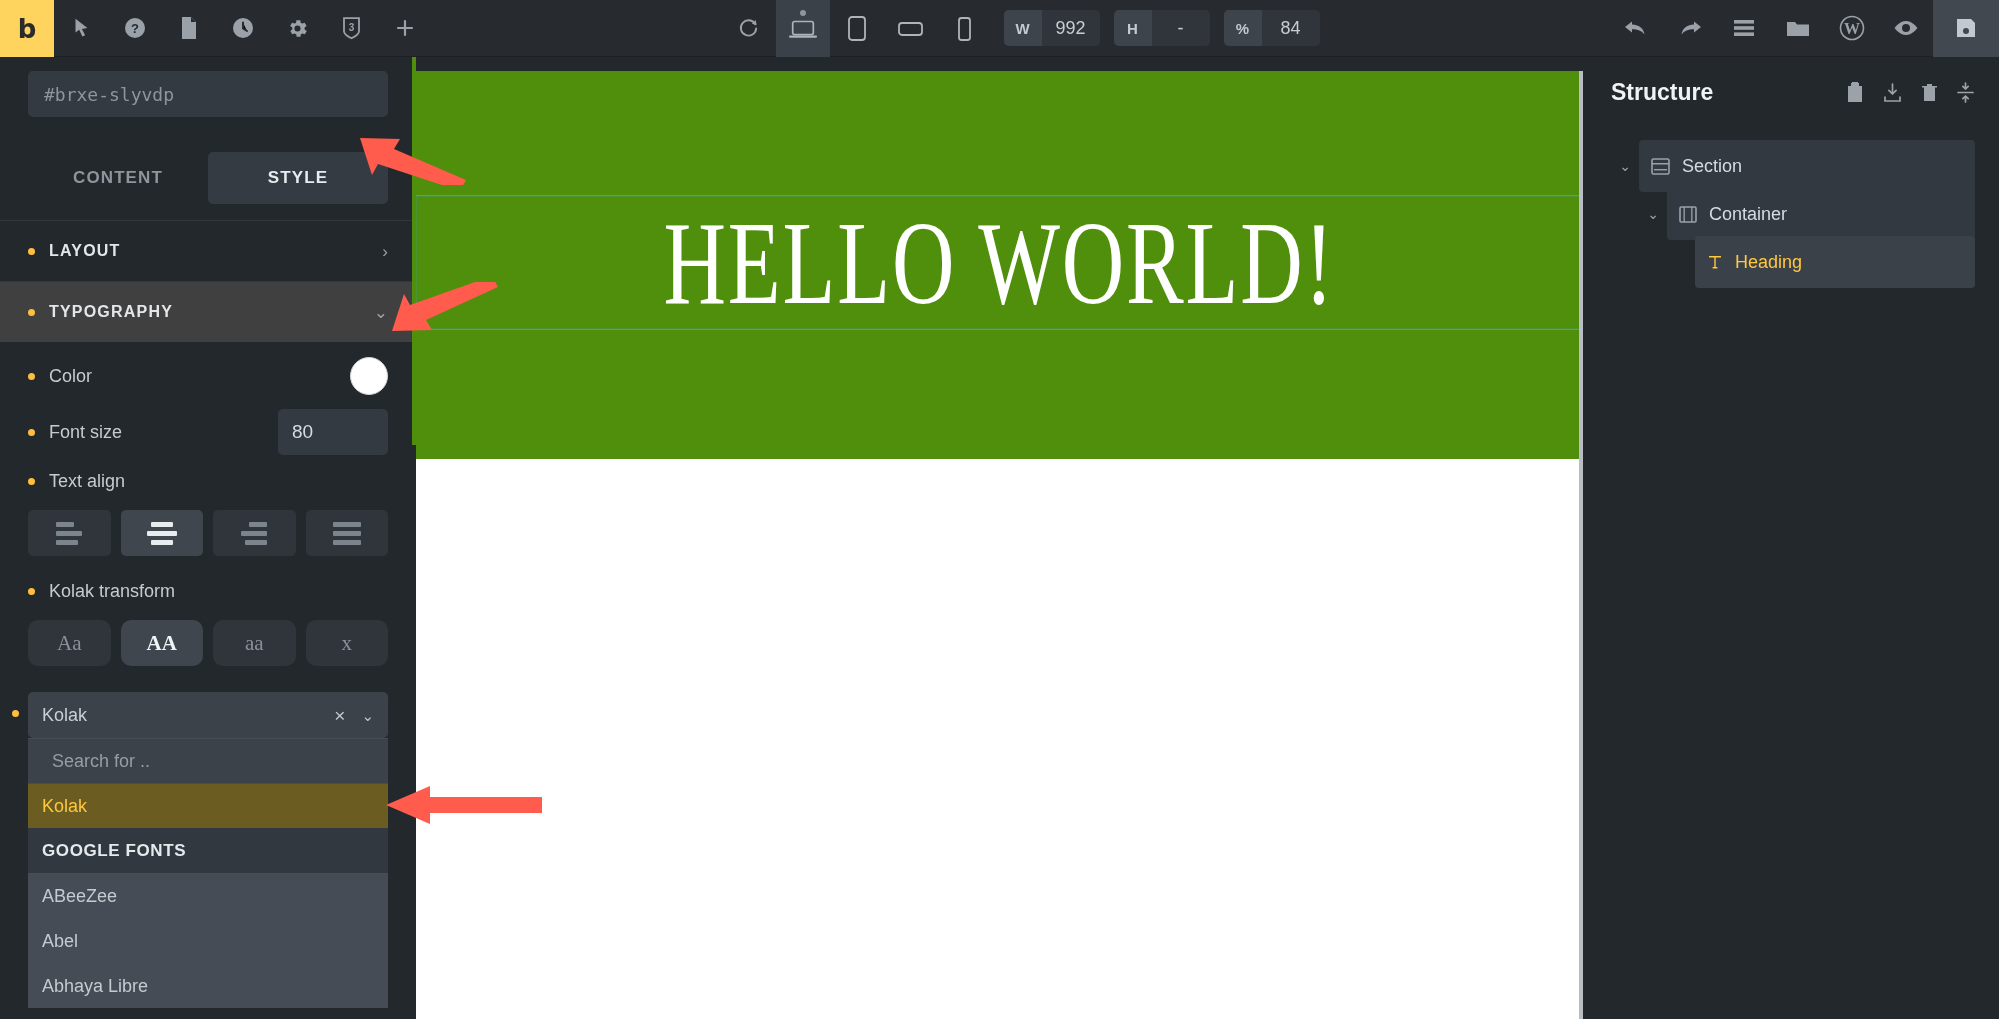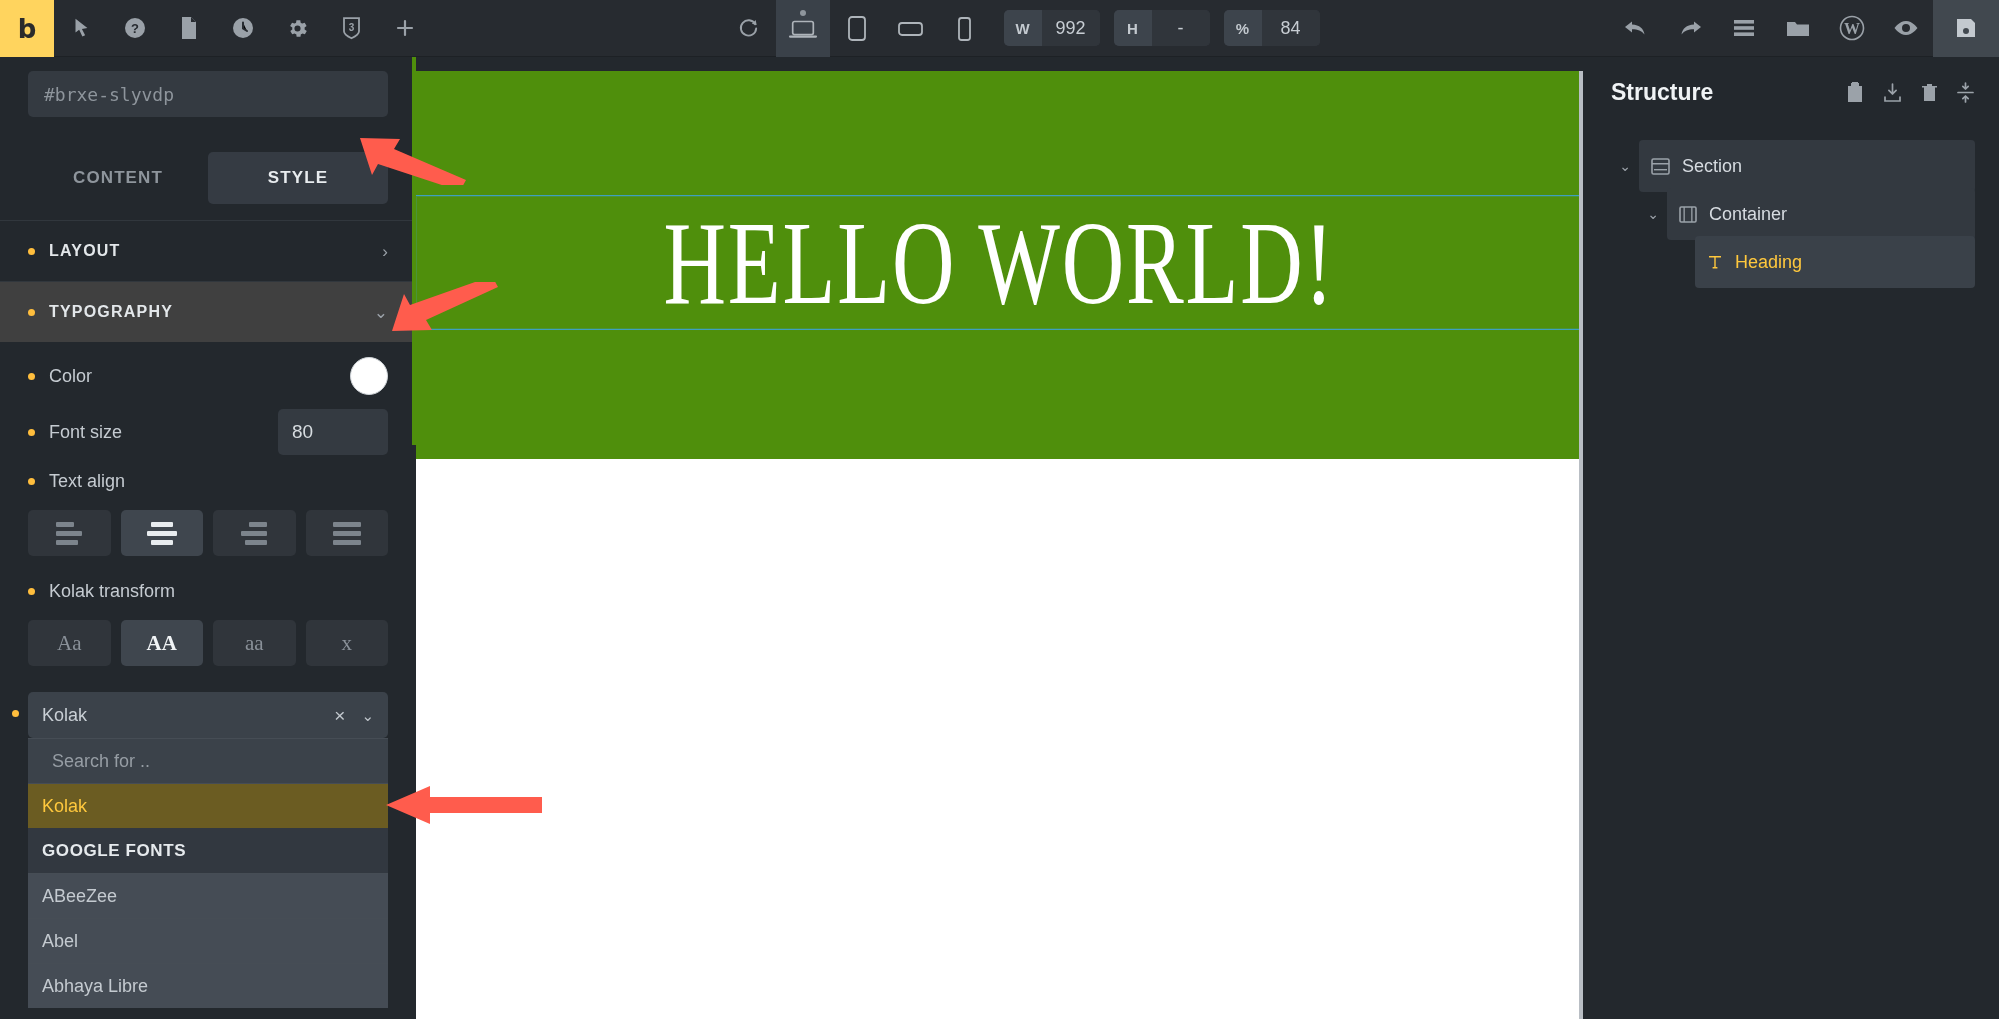--- a/index.html
+++ b/index.html
@@ -124,21 +124,21 @@
   .seg-btn {
     flex: 1 1 0; height: 46px; background: #30353b; border-radius: 5px;
     display: flex; align-items: center; justify-content: center;
     cursor: pointer; color: #8e959c;
   }
   .seg-btn.active { background: #3f464e; }
   .seg-btn .bars { display: flex; flex-direction: column; gap: 4px; }
   .seg-btn .bars i { display: block; height: 5px; background: #7c848c; border-radius: 1px; }
   .seg-btn.active .bars i { background: #e8ecef; }
   .tt-btn {
-    flex: 1 1 0; height: 46px; background: #30353b; border-radius: 5px;
+    flex: 1 1 0; height: 46px; background: #30353b; border-radius: 10px;
     display: flex; align-items: center; justify-content: center;
     cursor: pointer; color: #8a9199; font-size: 21px;
     font-family: "Liberation Serif", serif;
   }
   .tt-btn.active { background: #3f464e; color: #f1f4f6; font-weight: bold; }
 
   
   .font-select-wrap { padding: 0 28px; position: relative; }
   .font-select {
     height: 46px; background: #3b424a; border-radius: 5px;

